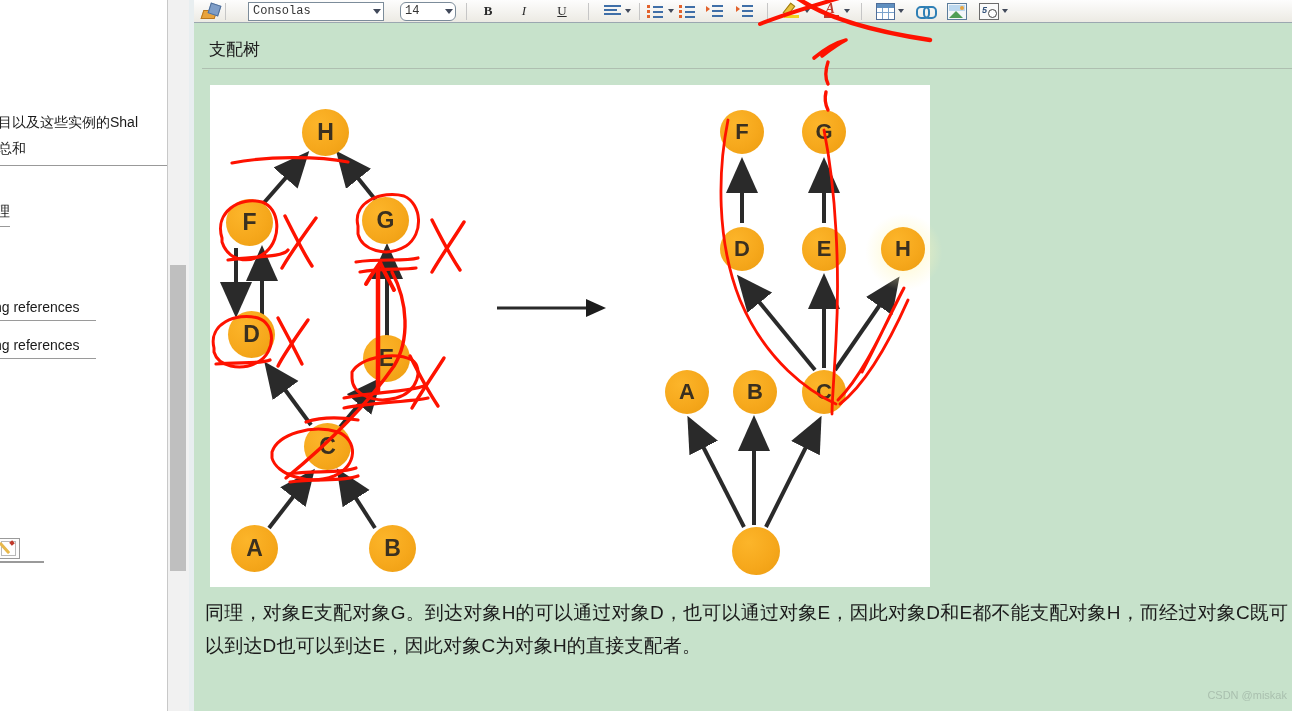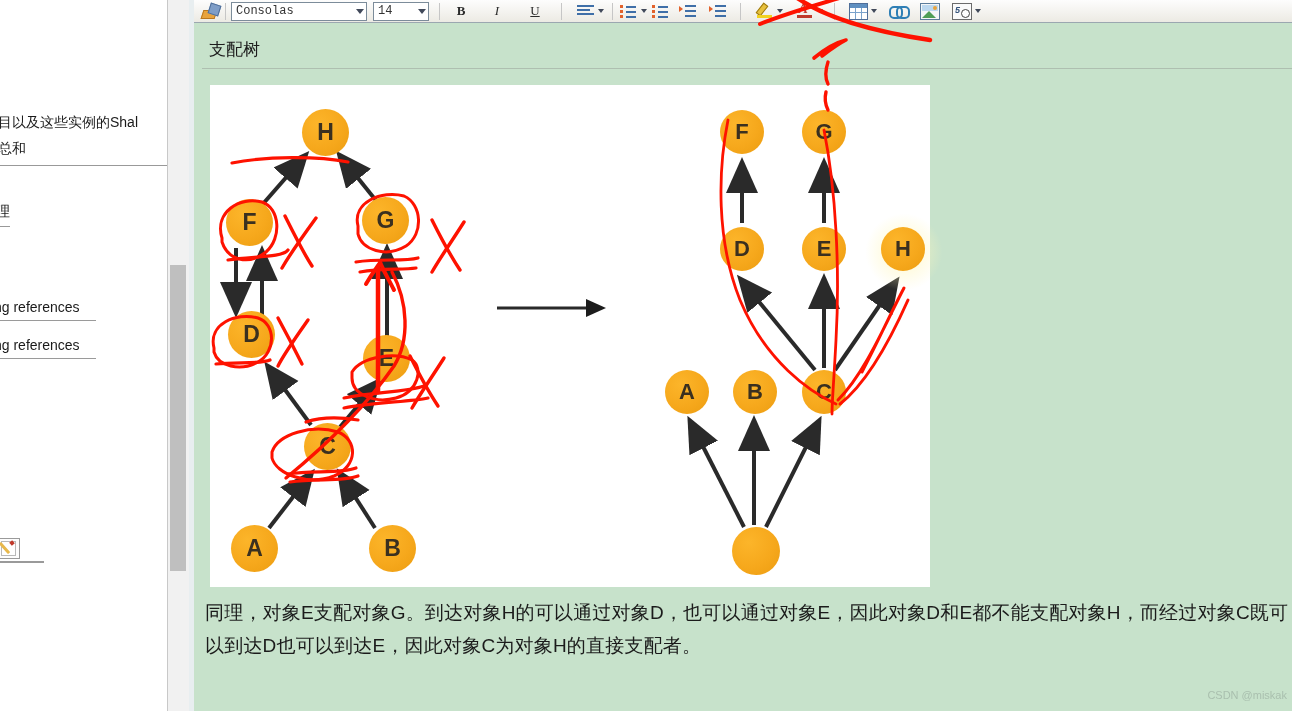--- a/index.html
+++ b/index.html
@@ -78,22 +78,22 @@
   .tb-caret{
     width:0;height:0;border-left:3px solid transparent;border-right:3px solid transparent;
     border-top:4px solid #41495a;margin-left:3px;margin-right:3px;flex:none;
   }
   .tb-combo{
     height:17px;background:#fff;border:1px solid #7c8c9a;
     display:flex;align-items:center;justify-content:space-between;
     font-size:12px;color:#333;padding:0 2px 0 4px;flex:none;
     font-family:"Liberation Mono","DejaVu Sans Mono",monospace;
   }
-  #font-combo{width:128px;margin-left:0;align-items:center;}
-  #size-combo{width:48px;margin-left:6px;}
+  #font-combo{width:128px;margin-left:17px;align-items:center;}
+  #size-combo{width:48px;margin-left:16px;border-radius:6px;}
   .combo-caret{
     width:0;height:0;border-left:4px solid transparent;border-right:4px solid transparent;
     border-top:5px solid #41495a;
   }
   .tb-bold{font-weight:bold;font-size:13px;color:#2b2b2b;font-family:"Liberation Serif",serif;}
   .tb-ital{font-style:italic;font-size:13px;color:#2b2b2b;font-family:"Liberation Serif",serif;}
   .tb-und{font-size:13px;color:#2b2b2b;text-decoration:underline;font-family:"Liberation Serif",serif;}
 
   
   .ico-brush{width:18px;height:16px;position:relative;}

